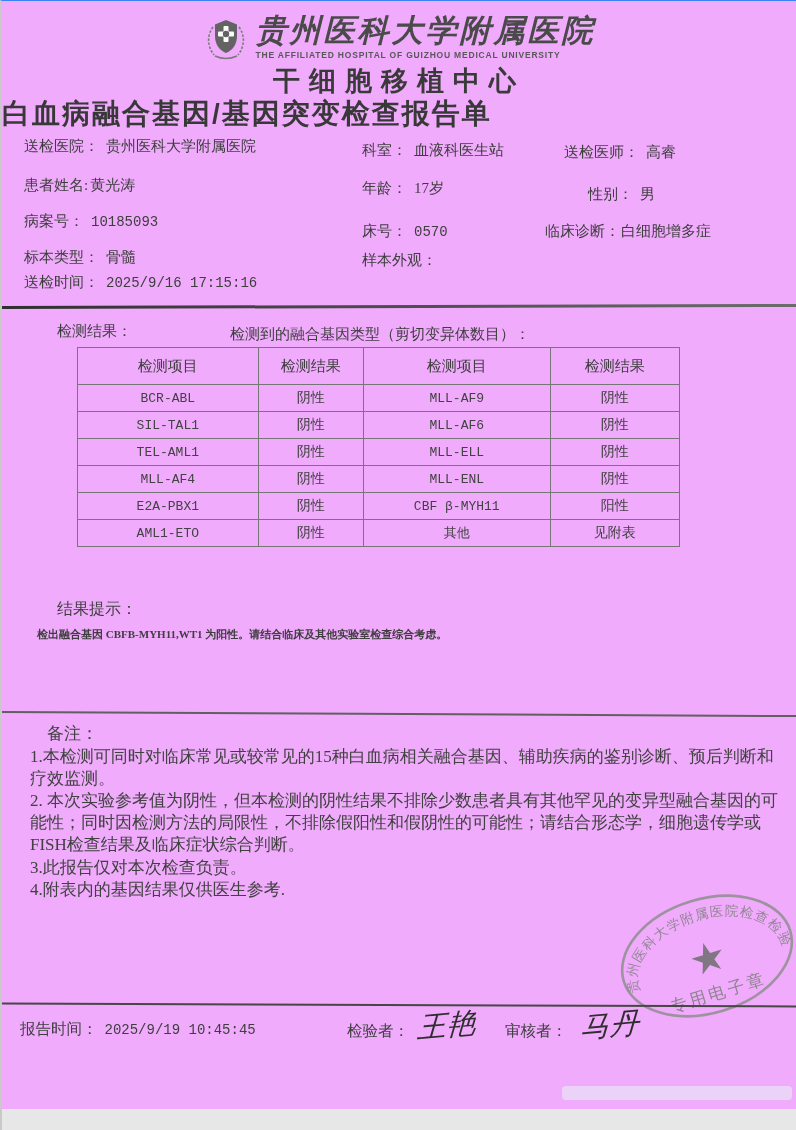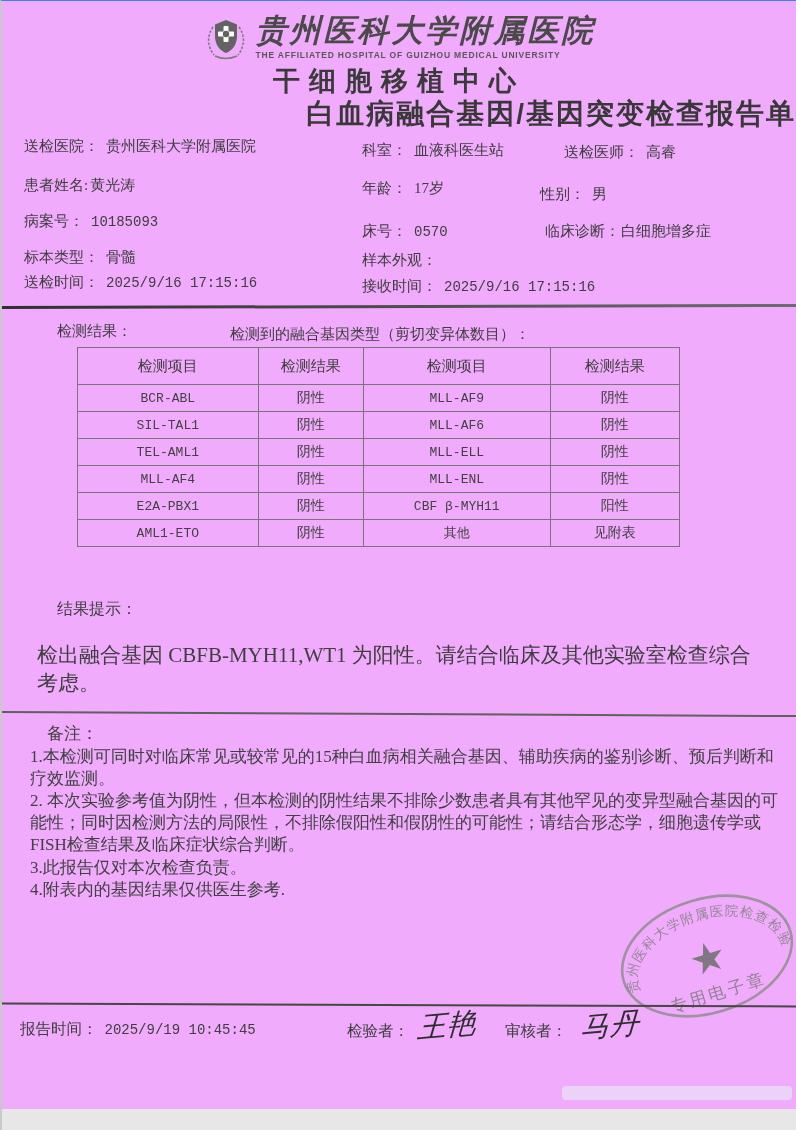--- a/index.html
+++ b/index.html
@@ -22,21 +22,21 @@
   .hospital-en {
     margin-top:4px; font-family:"Liberation Sans","DejaVu Sans",sans-serif;
     font-weight:bold; font-size:8.5px; letter-spacing:0.8px; color:#585858;
   }
   .center-title {
     position:absolute; top:62px; left:0; width:100%; text-align:center;
     font-family:"Liberation Sans","DejaVu Sans",sans-serif; font-weight:bold;
     font-size:27px; letter-spacing:9px; color:#3a3a3a;
   }
   .report-title {
-    position:absolute; top:94px; left:0; width:100%; text-align:right;
+    position:absolute; top:94px; left:0; width:100%; text-align:left;
     font-family:"Liberation Sans","DejaVu Sans",sans-serif; font-weight:bold;
     font-size:28px; letter-spacing:2px; color:#383838;
   }
   
   .f { position:absolute; font-size:15px; white-space:nowrap; color:#3e3e3e; }
   .f .val { margin-left:7px; }
   .mono { font-family:"Liberation Mono","DejaVu Sans Mono",monospace; font-size:14px; }
   
   .rule { position:absolute; left:0; width:100%; }
   .rule1 { top:304px; height:3px; background:linear-gradient(to right,#2f2f2f,#6c6c6c); transform:rotate(-0.15deg); }
@@ -101,21 +101,21 @@
   <div class="f" style="left:562px; top:142px;">
     <span class="lbl">送检医师：</span><span class="val">高睿</span>
   </div>
 
   <div class="f" style="left:22px; top:175px;">
     <span class="lbl">患者姓名:</span><span class="val" style="margin-left:2px;">黄光涛</span>
   </div>
   <div class="f" style="left:360px; top:178px;">
     <span class="lbl">年龄：</span><span class="val">17岁</span>
   </div>
-  <div class="f" style="left:538px; top:184px;">
+  <div class="f" style="left:586px; top:184px;">
     <span class="lbl">性别：</span><span class="val">男</span>
   </div>
 
   <div class="f" style="left:22px; top:211px;">
     <span class="lbl">病案号：</span><span class="val mono">10185093</span>
   </div>
   <div class="f" style="left:360px; top:221px;">
     <span class="lbl">床号：</span><span class="val mono">0570</span>
   </div>
   <div class="f" style="left:543px; top:221px;">
@@ -124,23 +124,20 @@
 
   <div class="f" style="left:22px; top:247px;">
     <span class="lbl">标本类型：</span><span class="val">骨髓</span>
   </div>
   <div class="f" style="left:360px; top:250px;">
     <span class="lbl">样本外观：</span><span class="val"></span>
   </div>
 
   <div class="f" style="left:22px; top:272px;">
     <span class="lbl">送检时间：</span><span class="val mono">2025/9/16 17:15:16</span>
-  </div>
-  <div class="f" style="left:360px; top:276px;">
-    <span class="lbl">接收时间：</span><span class="val mono">2025/9/16 17:15:16</span>
   </div>
 
   <div class="rule rule1"></div>
 
   <div class="sec-label" style="left:55px; top:321px;">检测结果：</div>
   <div class="sec-label" style="left:228px; top:324px;">检测到的融合基因类型（剪切变异体数目）：</div>
 
   <table class="results">
     <colgroup>
       <col style="width:30%">
@@ -190,21 +187,21 @@
         <tr>
         <td class="gene">AML1-ETO</td>
         <td>阴性</td>
         <td class="gene">其他</td>
         <td>见附表</td>
       </tr>
       </tbody>
   </table>
 
   <div class="sec-label" style="left:55px; top:598px; font-size:16px;">结果提示：</div>
-  <div class="sec-label" style="left:35px; top:640px; width:730px; font-size:21px;">检出融合基因 CBFB-MYH11,WT1  为阳性。请结合临床及其他实验室检查综合考虑。</div>
+  <div class="sec-label" style="left:35px; top:626px; width:730px; font-size:11px;font-weight:bold;">检出融合基因 CBFB-MYH11,WT1  为阳性。请结合临床及其他实验室检查综合考虑。</div>
 
   <div class="rule rule2"></div>
 
   <div class="notes">
     <p class="note-label">备注：</p>
     <div>
         <p>1.本检测可同时对临床常见或较常见的15种白血病相关融合基因、辅助疾病的鉴别诊断、预后判断和疗效监测。</p>
         <p>2. 本次实验参考值为阴性，但本检测的阴性结果不排除少数患者具有其他罕见的变异型融合基因的可能性；同时因检测方法的局限性，不排除假阳性和假阴性的可能性；请结合形态学，细胞遗传学或 FISH检查结果及临床症状综合判断。</p>
         <p>3.此报告仅对本次检查负责。</p>
         <p>4.附表内的基因结果仅供医生参考.</p>

